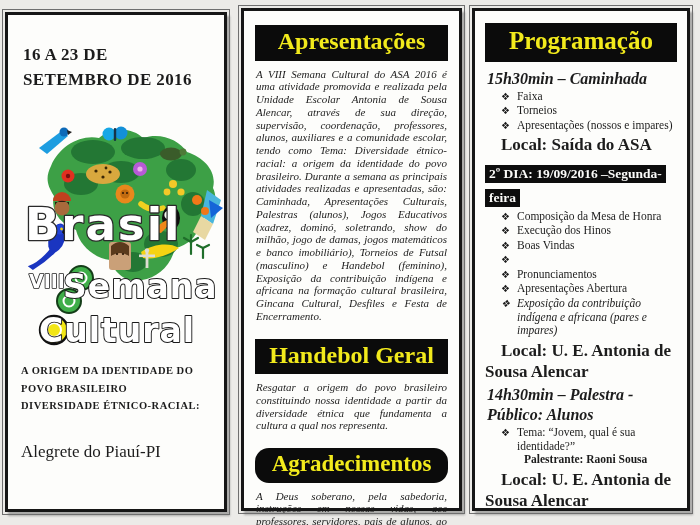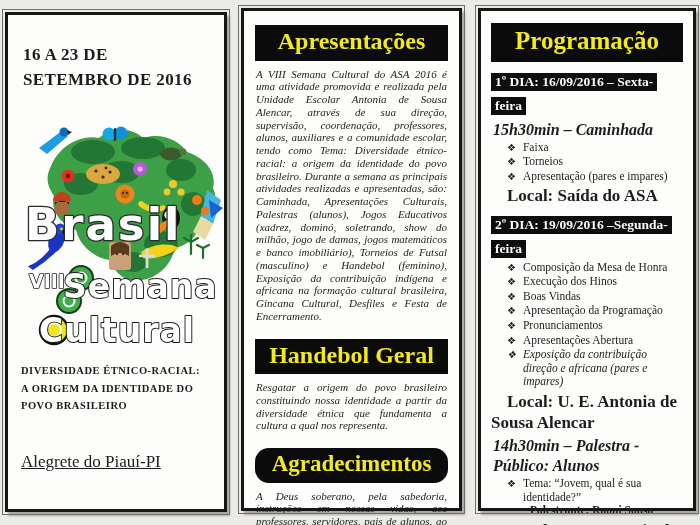--- a/index.html
+++ b/index.html
@@ -14,32 +14,32 @@
   .panel{
     background:#fdfdfb;
     border:3px solid #161616;
     outline:1px solid #6f6f6f;
     outline-offset:2px;
     box-shadow:3px 4px 2px rgba(90,90,90,.45);
     box-sizing:border-box;
   }
   .panel-left{width:222px;height:500px;margin-top:4px;text-align:left;padding:14px 13px 0;}
   .panel-middle{width:221px;height:503px;margin-left:14px;padding:10px 11px 0;}
-  .panel-right{width:218px;height:503px;margin-left:16px;padding:8px 10px 0;}
+  .panel-right{width:218px;height:503px;margin-left:10px;padding:8px 10px 0;}
 
   
   .cover-title{
     font-weight:bold;font-size:17px;line-height:1.45;letter-spacing:.4px;
     margin:14px 2px 0;
   }
   .collage-wrap{margin-top:20px;line-height:0;}
   .logo-wrap{margin-top:-34px;line-height:0;position:relative;z-index:2;}
   svg text{paint-order:stroke;stroke-linejoin:round;}
   .cover-sub{font-weight:bold;font-size:10.5px;letter-spacing:.5px;line-height:1.65;margin-top:12px;}
-  .cover-city{font-size:17px;margin-top:38px;text-decoration:underline;}
+  .cover-city{font-size:17px;margin-top:28px;}
 
   
   .bar{
     background:#0b0b0b;color:#f2ea1c;
     font-weight:bold;text-align:center;
     font-size:24px;line-height:1.15;
     padding:3px 2px 5px;margin:0;
   }
   .bar.small{font-size:23px;border-radius:14px;}
   .para{
@@ -210,22 +210,22 @@
           <circle cx="33" cy="76" r="14" fill="#f2e616" stroke="#111" stroke-width="2.4"></circle>
           <circle cx="33" cy="76" r="7" fill="none" stroke="#ffffff" stroke-width="2"></circle>
         </g>
         <text x="8" y="34" font-family="DejaVu Sans, sans-serif" font-size="19" font-weight="bold" fill="#ffffff" stroke="#1a1a1a" stroke-width="1.6">VIII</text>
         <text x="42" y="44" font-family="DejaVu Sans, sans-serif" font-size="33" font-weight="bold" fill="#ffffff" stroke="#1a1a1a" stroke-width="1.9" letter-spacing="1">Semana</text>
         <text x="18" y="88" font-family="DejaVu Sans, sans-serif" font-size="33" font-weight="bold" fill="#ffffff" stroke="#1a1a1a" stroke-width="1.9" letter-spacing="1">Cultural</text>
       </svg>
     </div>
 
     <div class="cover-sub">
+      <div>A ORIGEM DA IDENTIDADE DO POVO BRASILEIRO</div>
       <div>DIVERSIDADE ÉTNICO-RACIAL:</div>
-      <div>A ORIGEM DA IDENTIDADE DO POVO BRASILEIRO</div>
     </div>
     <div class="cover-city">Alegrete do Piauí-PI</div>
   </section>
 
   <section class="panel panel-middle">
     <div class="sect first">
       <h2 class="bar">Apresentações</h2>
       <p class="para">A VIII Semana Cultural do ASA 2016 é uma atividade promovida e realizada pela Unidade Escolar Antonia de Sousa Alencar, através de sua direção, supervisão, coordenação, professores, alunos, auxiliares e a comunidade escolar, tendo como Tema: Diversidade étnico-racial: a origem da identidade do povo brasileiro. Durante a semana as principais atividades realizadas e apresentadas, são: Caminhada, Apresentações Culturais, Palestras (alunos), Jogos Educativos (xadrez, dominó, soletrando, show do milhão, jogo de damas, jogos matemáticos e banco imobiliário), Torneios de Futsal (masculino) e Handebol (feminino), Exposição da contribuição indígena e africana na formação cultural brasileira, Gincana Cultural, Desfiles e Festa de Encerramento.</p>
     </div>
     <div class="sect">
@@ -234,64 +234,62 @@
     </div>
     <div class="sect">
       <h2 class="bar small">Agradecimentos</h2>
       <p class="para">A Deus soberano, pela sabedoria, instruções em nossas vidas, aos professores, servidores, pais de alunos, ao palestrante, e, principalmente aos nossos alunos, razão maior para realização deste trabalho.</p>
     </div>
   </section>
 
   <section class="panel panel-right">
     <h2 class="bar prog-bar">Programação</h2>
 
-    <div class="sch day"><span class="hl">1º DIA: 16/09/2016 – Sexta-feira</span></div>
     <div class="sch time">15h30min – Caminhada</div>
     <div class="sch bullet">
         <span class="bi">❖</span>
         <span>Faixa</span>
       </div>
     <div class="sch bullet">
         <span class="bi">❖</span>
         <span>Torneios</span>
       </div>
     <div class="sch bullet">
         <span class="bi">❖</span>
-        <span>Apresentação (pares e impares)</span>
+        <span>Apresentações (nossos e impares)</span>
       </div>
     <div class="sch local">Local: Saída do ASA</div>
 
     <div class="sch day"><span class="hl">2º DIA: 19/09/2016 –Segunda-feira</span></div>
     <div class="sch bullet">
         <span class="bi">❖</span>
         <span>Composição da Mesa de Honra</span>
       </div>
     <div class="sch bullet">
         <span class="bi">❖</span>
         <span>Execução dos Hinos</span>
       </div>
     <div class="sch bullet">
         <span class="bi">❖</span>
         <span>Boas Vindas</span>
       </div>
     <div class="sch bullet">
         <span class="bi">❖</span>
-        <span>Apresentação da Programação</span>
       </div>
     <div class="sch bullet">
         <span class="bi">❖</span>
         <span>Pronunciamentos</span>
       </div>
     <div class="sch bullet">
         <span class="bi">❖</span>
         <span>Apresentações Abertura</span>
       </div>
     <div class="sch bullet it">
         <span class="bi">❖</span>
-        <span>Exposição da contribuição direção e africana (pares e impares)</span>
+        <span>Exposição da contribuição indígena e africana (pares e impares)</span>
       </div>
     <div class="sch local">Local: U. E. Antonia de Sousa Alencar</div>
     <div class="sch time">14h30min – Palestra - Público: Alunos</div>
     <div class="sch bullet">
         <span class="bi">❖</span>
         <span>Tema: “Jovem, qual é sua identidade?”</span>
       </div>
     <div class="sch pind">Palestrante: Raoni Sousa</div>
     <div class="sch local">Local: U. E. Antonia de Sousa Alencar</div>
 

